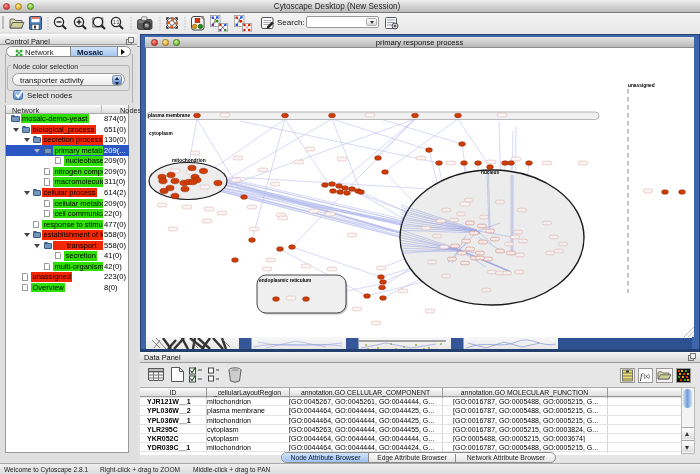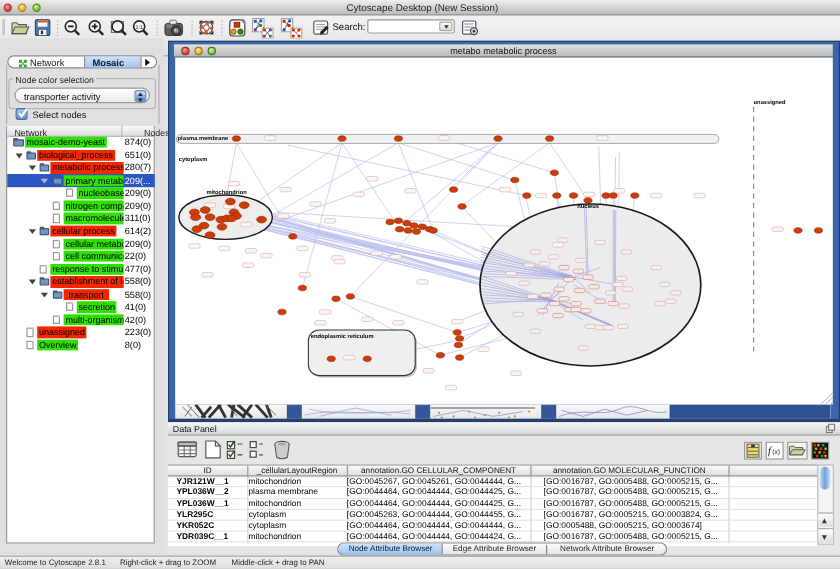--- a/index.html
+++ b/index.html
@@ -3,21 +3,21 @@
 * { margin:0; padding:0; box-sizing:border-box; }
 html,body { width:700px; height:474px; overflow:hidden; }
 body { font-family:"Liberation Sans",sans-serif; position:relative; background:#e2e2e2; }
 .abs { position:absolute; }
 </style></head><body>
 
 <div class="abs" style="left:0;top:0;width:700px;height:12.5px;background:linear-gradient(#efefef,#d2d2d2 55%,#bcbcbc);border-bottom:1px solid #7a7a7a">
   <div class="abs" style="left:3px;top:2.5px;width:7px;height:7px;border-radius:50%;background:radial-gradient(circle at 35% 30%,#ff9d96,#e0453a 60%,#ad2620);border:0.5px solid #a33"></div>
   <div class="abs" style="left:15px;top:2.5px;width:7px;height:7px;border-radius:50%;background:radial-gradient(circle at 35% 30%,#ffe9a8,#efb63e 60%,#b8812a);border:0.5px solid #a80"></div>
   <div class="abs" style="left:27px;top:2.5px;width:7px;height:7px;border-radius:50%;background:radial-gradient(circle at 35% 30%,#d3f5a8,#7fcb44 60%,#4f9422);border:0.5px solid #580"></div>
-  <div class="abs" style="left:16px;top:1.5px;width:672px;text-align:center;font-size:8.2px;color:#222">Cytoscape Desktop (New Session)</div>
+  <div class="abs" style="left:1px;top:1.5px;width:672px;text-align:center;font-size:8.2px;color:#222">Cytoscape Desktop (New Session)</div>
 </div>
 
 <div class="abs" style="left:0;top:12.5px;width:700px;height:34px;background:linear-gradient(#f2f2f2,#e2e2e2);border-bottom:1px solid #9f9f9f">
   <div class="abs" style="left:2px;top:3px;height:13px;border-left:1px solid #bbb;border-right:1px solid #bbb;width:2px"></div>
   <svg class="abs" style="left:8px;top:2px" width="400" height="17" viewBox="0 0 400 17">
 
     <g transform="translate(1,1)">
       <path d="M1 12 L1 4 Q1 3 2 3 L5 3 L6.5 4.5 L13 4.5 L13 12 Z" fill="#d8d8a8" stroke="#555" stroke-width="0.9"></path>
       <path d="M1 12 L3.5 6.5 L15 6.5 L12.5 12 Z" fill="#cfcf9a" stroke="#555" stroke-width="0.9"></path>
     </g>
@@ -162,20 +162,27 @@
         <line x1="2" y1="4" x2="9.5" y2="4"></line>
         <line x1="2" y1="6.5" x2="9.5" y2="6.5"></line>
         <line x1="2" y1="9" x2="9.5" y2="9"></line>
       </g>
     <circle cx="10" cy="10" r="3" fill="#ccc" stroke="#333" stroke-width="0.8"></circle>
     <circle cx="10" cy="10" r="1" fill="#333"></circle>
   </svg>
 </div>
 
 <div class="abs" style="left:0;top:32px;width:137px;height:430px;background:#e0e0e0">
+  <div class="abs" style="left:0;top:2px;width:137px;height:11px;background:linear-gradient(#f7f7f7,#d5d5d5);border-top:1px solid #fff;border-bottom:1px solid #9a9a9a">
+    <div class="abs" style="left:5px;top:1.5px;font-size:7.4px;color:#111">Control Panel</div>
+    <svg class="abs" style="left:126px;top:1.5px" width="8" height="8" viewBox="0 0 8 8">
+        <rect x="0.5" y="2.5" width="5" height="5" fill="none" stroke="#777" stroke-width="1"></rect>
+        <rect x="2.5" y="0.5" width="5" height="5" fill="#eee" stroke="#777" stroke-width="1"></rect>
+      </svg>
+  </div>
 
   <div class="abs" style="left:6px;top:14px;width:125px;height:10.5px;background:#fdfdfd;border:1px solid #8a8a8a;border-radius:6px;overflow:hidden">
     <div class="abs" style="left:63px;top:0;width:48px;height:10.5px;background:linear-gradient(#cfe2fa,#9dc0ef);border-left:1px solid #8a8a8a;border-right:1px solid #8a8a8a"></div>
     <svg class="abs" style="left:8px;top:1.5px" width="8" height="8" viewBox="0 0 8 8">
         <line x1="2" y1="2" x2="6" y2="6" stroke="#555" stroke-width="0.7"></line>
         <line x1="6" y1="2" x2="2" y2="6" stroke="#555" stroke-width="0.7"></line>
         <rect x="0.8" y="0.8" width="2.6" height="2.6" fill="#2fae2f"></rect>
         <rect x="4.8" y="0.8" width="2.6" height="2.6" fill="#2fae2f"></rect>
         <rect x="0.8" y="4.8" width="2.6" height="2.6" fill="#2fae2f"></rect>
         <rect x="4.8" y="4.8" width="2.6" height="2.6" fill="#2fae2f"></rect>
@@ -215,22 +222,22 @@
 <div style="position:absolute;left:20.5px;top:114.1px;height:9.4px;background:#2fdf00;color:#000;font-size:7.5px;line-height:9.4px;padding:0 1.5px;white-space:nowrap;overflow:hidden;max-width:82px">mosaic-demo-yeast</div>
 <div style="position:absolute;left:104px;top:114.1px;height:9.4px;color:#000;font-size:7.6px;line-height:9.4px;white-space:nowrap">874(0)</div>
 <div style="position:absolute;left:12.5px;top:127.5px;width:0;height:0;border-left:3.2px solid transparent;border-right:3.2px solid transparent;border-top:4.4px solid #444"></div>
 <div style="position:absolute;left:21.5px;top:126.6px;width:8.5px;height:6px;background:#7595bd;border:0.5px solid #3c5b84;border-radius:1px"></div>
 <div style="position:absolute;left:21.5px;top:125.5px;width:4px;height:2px;background:#7595bd;border:0.5px solid #3c5b84;border-radius:1px"></div>
 <div style="position:absolute;left:31.0px;top:124.6px;height:9.4px;background:#f42800;color:#000;font-size:7.5px;line-height:9.4px;padding:0 1.5px;white-space:nowrap;overflow:hidden;max-width:72px">biological_process</div>
 <div style="position:absolute;left:104px;top:124.6px;height:9.4px;color:#000;font-size:7.6px;line-height:9.4px;white-space:nowrap">651(0)</div>
 <div style="position:absolute;left:23.5px;top:138.0px;width:0;height:0;border-left:3.2px solid transparent;border-right:3.2px solid transparent;border-top:4.4px solid #444"></div>
 <div style="position:absolute;left:32.5px;top:137.2px;width:8.5px;height:6px;background:#7595bd;border:0.5px solid #3c5b84;border-radius:1px"></div>
 <div style="position:absolute;left:32.5px;top:136.0px;width:4px;height:2px;background:#7595bd;border:0.5px solid #3c5b84;border-radius:1px"></div>
-<div style="position:absolute;left:42.0px;top:135.2px;height:9.4px;background:#f42800;color:#000;font-size:7.5px;line-height:9.4px;padding:0 1.5px;white-space:nowrap;overflow:hidden;max-width:61px">metabolic process</div>
-<div style="position:absolute;left:104px;top:135.2px;height:9.4px;color:#000;font-size:7.6px;line-height:9.4px;white-space:nowrap">280(7)</div>
+<div style="position:absolute;left:42.0px;top:135.2px;height:9.4px;background:#f42800;color:#000;font-size:7.5px;line-height:9.4px;padding:0 1.5px;white-space:nowrap;overflow:hidden;max-width:61px">secretion process</div>
+<div style="position:absolute;left:104px;top:135.2px;height:9.4px;color:#000;font-size:7.6px;line-height:9.4px;white-space:nowrap">130(0)</div>
 <div style="position:absolute;left:6px;top:145.2px;width:123px;height:10.6px;background:#2b57c4"></div>
 <div style="position:absolute;left:34px;top:148.6px;width:0;height:0;border-left:3.2px solid transparent;border-right:3.2px solid transparent;border-top:4.4px solid #bbb"></div>
 <div style="position:absolute;left:43.5px;top:147.8px;width:8.5px;height:6px;background:#7595bd;border:0.5px solid #3c5b84;border-radius:1px"></div>
 <div style="position:absolute;left:43.5px;top:146.6px;width:4px;height:2px;background:#7595bd;border:0.5px solid #3c5b84;border-radius:1px"></div>
 <div style="position:absolute;left:53.0px;top:145.8px;height:9.4px;background:#2fdf00;color:#000;font-size:7.5px;line-height:9.4px;padding:0 1.5px;white-space:nowrap;overflow:hidden;max-width:50px">primary metabo</div>
 <div style="position:absolute;left:104px;top:145.8px;height:9.4px;color:#fff;font-size:7.6px;line-height:9.4px;white-space:nowrap">209(...</div>
 <div style="position:absolute;left:55.0px;top:157.3px;width:5.8px;height:7.2px;background:#fff;border:0.5px solid #999"></div>
 <div style="position:absolute;left:58.7px;top:157.3px;width:0;height:0;border-top:2.4px solid #ccc;border-left:2.4px solid transparent"></div>
 <div style="position:absolute;left:64.0px;top:156.3px;height:9.4px;background:#2fdf00;color:#000;font-size:7.5px;line-height:9.4px;padding:0 1.5px;white-space:nowrap;overflow:hidden;max-width:39px">nucleobase-</div>
 <div style="position:absolute;left:104px;top:156.3px;height:9.4px;color:#000;font-size:7.6px;line-height:9.4px;white-space:nowrap">209(0)</div>
@@ -260,21 +267,21 @@
 <div style="position:absolute;left:42.0px;top:219.6px;height:9.4px;background:#2fdf00;color:#000;font-size:7.5px;line-height:9.4px;padding:0 1.5px;white-space:nowrap;overflow:hidden;max-width:61px">response to stimul</div>
 <div style="position:absolute;left:104px;top:219.6px;height:9.4px;color:#000;font-size:7.6px;line-height:9.4px;white-space:nowrap">477(0)</div>
 <div style="position:absolute;left:23.5px;top:233.0px;width:0;height:0;border-left:3.2px solid transparent;border-right:3.2px solid transparent;border-top:4.4px solid #444"></div>
 <div style="position:absolute;left:32.5px;top:232.2px;width:8.5px;height:6px;background:#7595bd;border:0.5px solid #3c5b84;border-radius:1px"></div>
 <div style="position:absolute;left:32.5px;top:231.0px;width:4px;height:2px;background:#7595bd;border:0.5px solid #3c5b84;border-radius:1px"></div>
 <div style="position:absolute;left:42.0px;top:230.2px;height:9.4px;background:#f42800;color:#000;font-size:7.5px;line-height:9.4px;padding:0 1.5px;white-space:nowrap;overflow:hidden;max-width:61px">establishment of lo</div>
 <div style="position:absolute;left:104px;top:230.2px;height:9.4px;color:#000;font-size:7.6px;line-height:9.4px;white-space:nowrap">558(0)</div>
 <div style="position:absolute;left:34px;top:243.5px;width:0;height:0;border-left:3.2px solid transparent;border-right:3.2px solid transparent;border-top:4.4px solid #444"></div>
 <div style="position:absolute;left:43.5px;top:242.7px;width:8.5px;height:6px;background:#7595bd;border:0.5px solid #3c5b84;border-radius:1px"></div>
 <div style="position:absolute;left:43.5px;top:241.5px;width:4px;height:2px;background:#7595bd;border:0.5px solid #3c5b84;border-radius:1px"></div>
-<div style="position:absolute;left:53.0px;top:240.7px;height:9.4px;background:#f42800;color:#000;font-size:7.5px;line-height:9.4px;padding:0 4px;white-space:nowrap;overflow:hidden;max-width:50px">transport</div>
+<div style="position:absolute;left:53.0px;top:240.7px;height:9.4px;background:#f42800;color:#000;font-size:7.5px;line-height:9.4px;padding:0 14px;white-space:nowrap;overflow:hidden;max-width:50px">transport</div>
 <div style="position:absolute;left:104px;top:240.7px;height:9.4px;color:#000;font-size:7.6px;line-height:9.4px;white-space:nowrap">558(0)</div>
 <div style="position:absolute;left:55.0px;top:252.2px;width:5.8px;height:7.2px;background:#fff;border:0.5px solid #999"></div>
 <div style="position:absolute;left:58.7px;top:252.2px;width:0;height:0;border-top:2.4px solid #ccc;border-left:2.4px solid transparent"></div>
 <div style="position:absolute;left:64.0px;top:251.2px;height:9.4px;background:#2fdf00;color:#000;font-size:7.5px;line-height:9.4px;padding:0 1.5px;white-space:nowrap;overflow:hidden;max-width:39px">secretion</div>
 <div style="position:absolute;left:104px;top:251.2px;height:9.4px;color:#000;font-size:7.6px;line-height:9.4px;white-space:nowrap">41(0)</div>
 <div style="position:absolute;left:44.0px;top:262.8px;width:5.8px;height:7.2px;background:#fff;border:0.5px solid #999"></div>
 <div style="position:absolute;left:47.7px;top:262.8px;width:0;height:0;border-top:2.4px solid #ccc;border-left:2.4px solid transparent"></div>
 <div style="position:absolute;left:53.0px;top:261.8px;height:9.4px;background:#2fdf00;color:#000;font-size:7.5px;line-height:9.4px;padding:0 1.5px;white-space:nowrap;overflow:hidden;max-width:50px">multi-organism pro</div>
 <div style="position:absolute;left:104px;top:261.8px;height:9.4px;color:#000;font-size:7.6px;line-height:9.4px;white-space:nowrap">42(0)</div>
 <div style="position:absolute;left:22.0px;top:273.4px;width:5.8px;height:7.2px;background:#fff;border:0.5px solid #999"></div>
@@ -284,21 +291,21 @@
 <div style="position:absolute;left:22.0px;top:283.9px;width:5.8px;height:7.2px;background:#fff;border:0.5px solid #999"></div>
 <div style="position:absolute;left:25.7px;top:283.9px;width:0;height:0;border-top:2.4px solid #ccc;border-left:2.4px solid transparent"></div>
 <div style="position:absolute;left:31.0px;top:282.9px;height:9.4px;background:#2fdf00;color:#000;font-size:7.5px;line-height:9.4px;padding:0 1.5px;white-space:nowrap;overflow:hidden;max-width:72px">Overview</div>
 <div style="position:absolute;left:104px;top:282.9px;height:9.4px;color:#000;font-size:7.6px;line-height:9.4px;white-space:nowrap">8(0)</div>
 
 <div class="abs" style="left:140px;top:34px;width:560px;height:317px;background:#3d65ab;border:1px solid #26406e"></div>
 <div class="abs" style="left:145px;top:37px;width:549px;height:10.5px;background:linear-gradient(#e2e2e2,#b9b9b9);border-bottom:1px solid #8a8a8a">
   <div class="abs" style="left:6px;top:2px;width:6.5px;height:6.5px;border-radius:50%;background:radial-gradient(circle at 35% 30%,#ff9d96,#e0453a 60%,#ad2620);border:0.5px solid #993028"></div>
   <div class="abs" style="left:17px;top:2px;width:6.5px;height:6.5px;border-radius:50%;background:radial-gradient(circle at 35% 30%,#ffe9a8,#efb63e 60%,#b8812a);border:0.5px solid #9a7a20"></div>
   <div class="abs" style="left:28px;top:2px;width:6.5px;height:6.5px;border-radius:50%;background:radial-gradient(circle at 35% 30%,#d3f5a8,#7fcb44 60%,#4f9422);border:0.5px solid #4a7a1e"></div>
-  <div class="abs" style="left:0;top:1.2px;width:549px;text-align:center;font-size:7.6px;color:#111">metabo metabolic process</div>
+  <div class="abs" style="left:0;top:1.2px;width:549px;text-align:center;font-size:7.6px;color:#111">primary response process</div>
 </div>
 
 <div class="abs" style="left:146px;top:47.5px;width:548px;height:289px;background:#fff;overflow:hidden">
 <svg width="548" height="289" viewBox="0 0 548 289" style="position:absolute;left:0;top:0">
       <g stroke="#a4abe8" stroke-width="0.55" opacity="0.8">
         <line x1="51" y1="71" x2="42" y2="121"></line>
         <line x1="51" y1="71" x2="98" y2="149"></line>
         <line x1="139" y1="71" x2="184" y2="138"></line>
         <line x1="139" y1="71" x2="106" y2="192"></line>
         <line x1="186" y1="71" x2="215" y2="144"></line>

